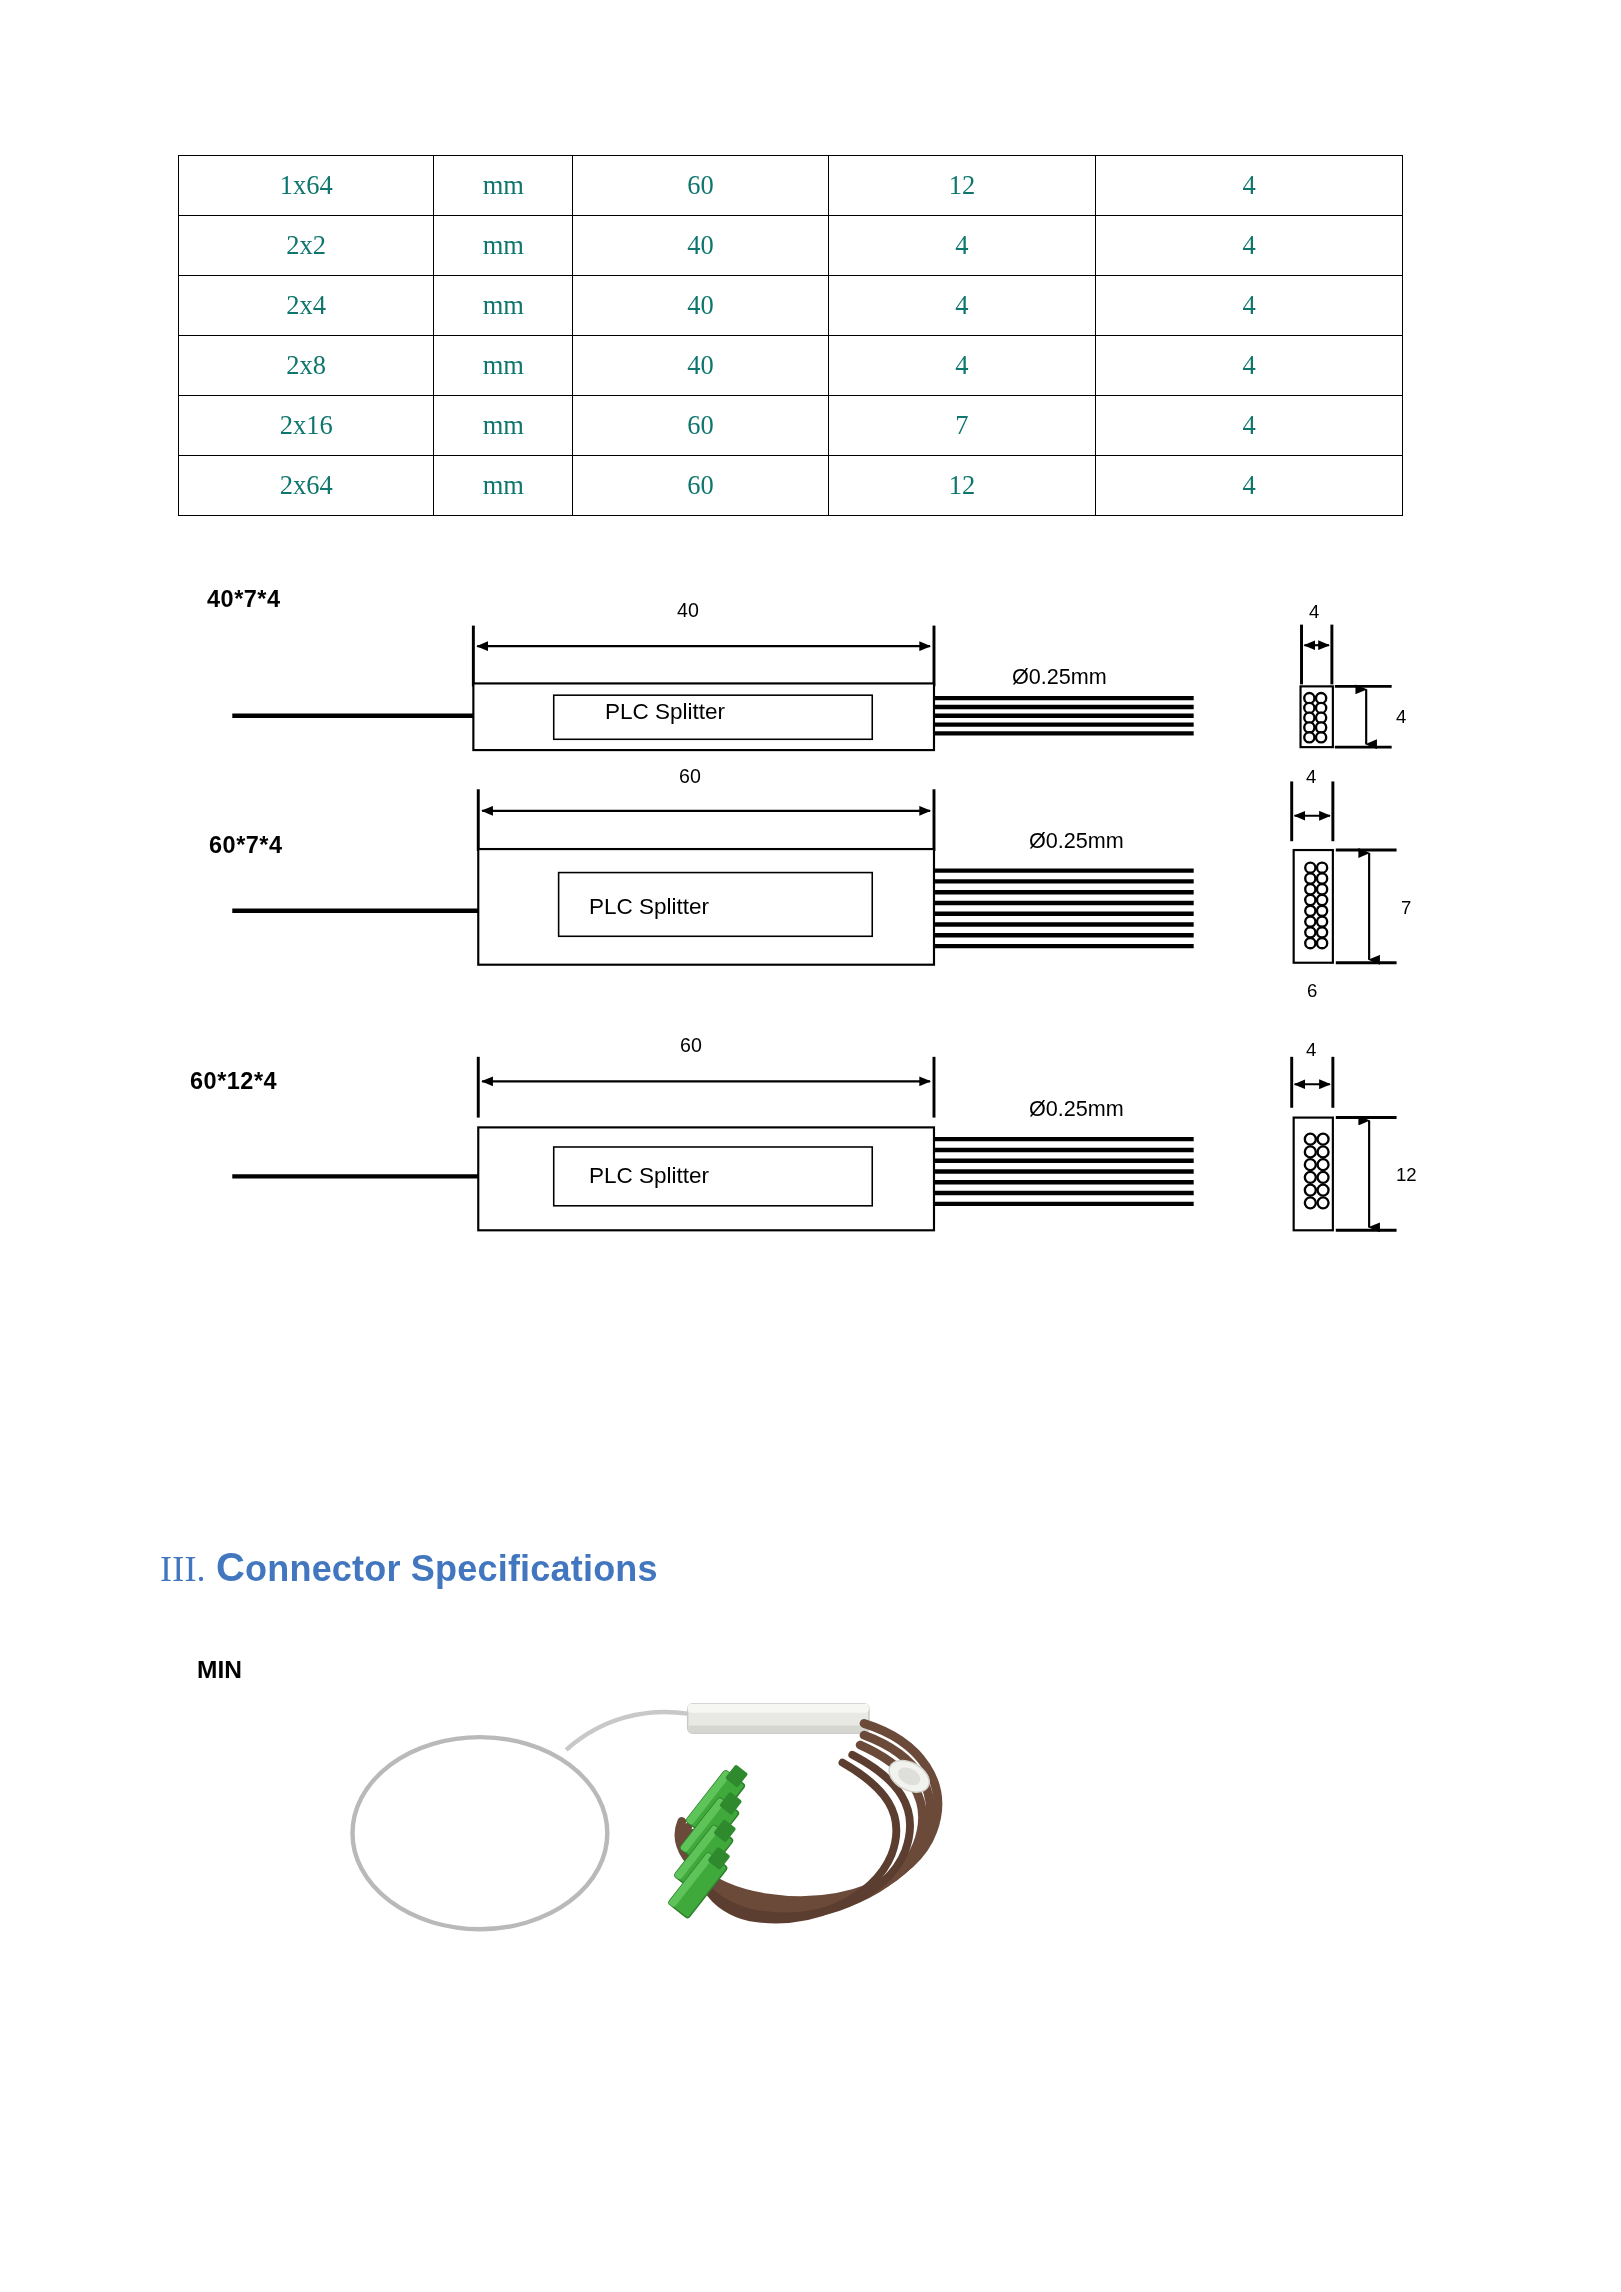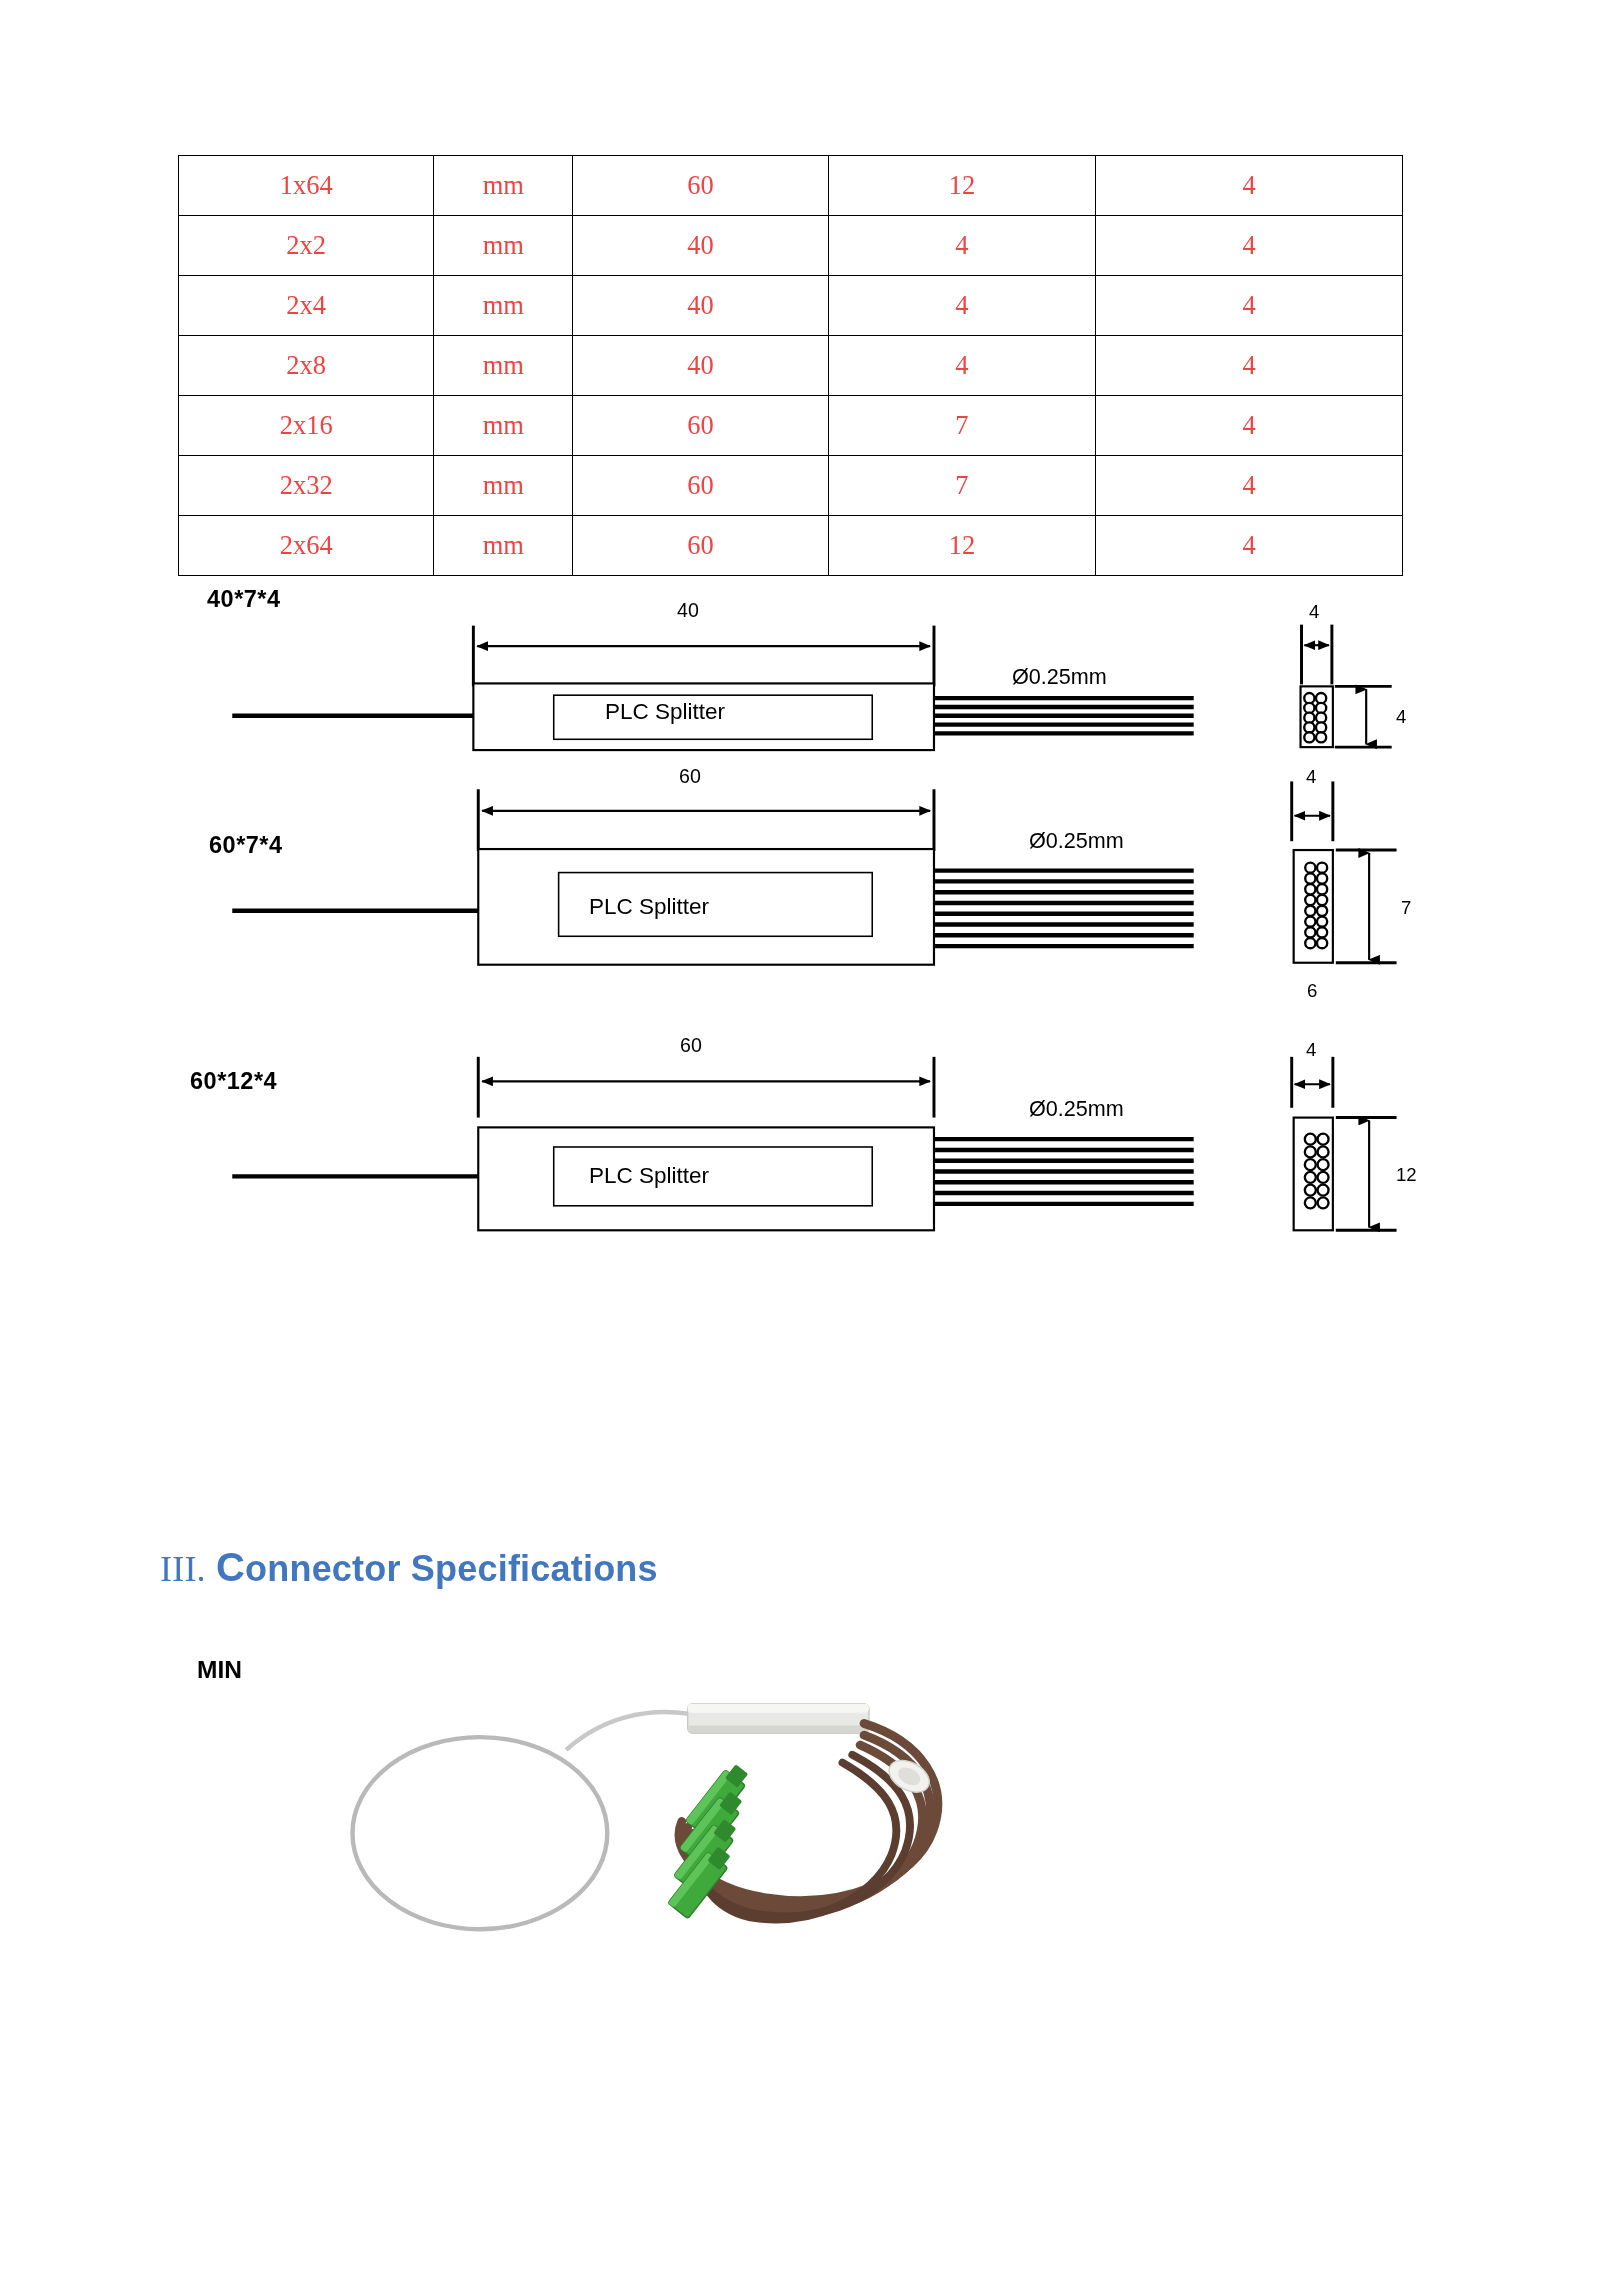--- a/index.html
+++ b/index.html
@@ -26,21 +26,21 @@
     border-collapse: collapse;
     width: 100%;
     font-family: "Liberation Serif", serif;
   }
   table.spec-table td {
     border: 1px solid #000000;
     text-align: center;
     vertical-align: middle;
     height: 59px;
     font-size: 26.5px;
-    color: #ef4444;
+    color: #0f766e;
     padding: 0;
   }
   td.c-model { width: 253px; }
   td.c-unit  { width: 137px; font-size: 20.6px; }
   td.c-len   { width: 253px; }
   td.c-wid   { width: 265px; }
   td.c-hgt   { width: 304px; }
   .dwg-label {
     position: absolute;
     font-family: "Liberation Sans", sans-serif;
@@ -134,27 +134,20 @@
       </tr>
       <tr>
         <td class="c-model">2x8</td>
         <td class="c-unit">mm</td>
         <td class="c-len">40</td>
         <td class="c-wid">4</td>
         <td class="c-hgt">4</td>
       </tr>
       <tr>
         <td class="c-model">2x16</td>
-        <td class="c-unit">mm</td>
-        <td class="c-len">60</td>
-        <td class="c-wid">7</td>
-        <td class="c-hgt">4</td>
-      </tr>
-      <tr>
-        <td class="c-model">2x32</td>
         <td class="c-unit">mm</td>
         <td class="c-len">60</td>
         <td class="c-wid">7</td>
         <td class="c-hgt">4</td>
       </tr>
       <tr>
         <td class="c-model">2x64</td>
         <td class="c-unit">mm</td>
         <td class="c-len">60</td>
         <td class="c-wid">12</td>

